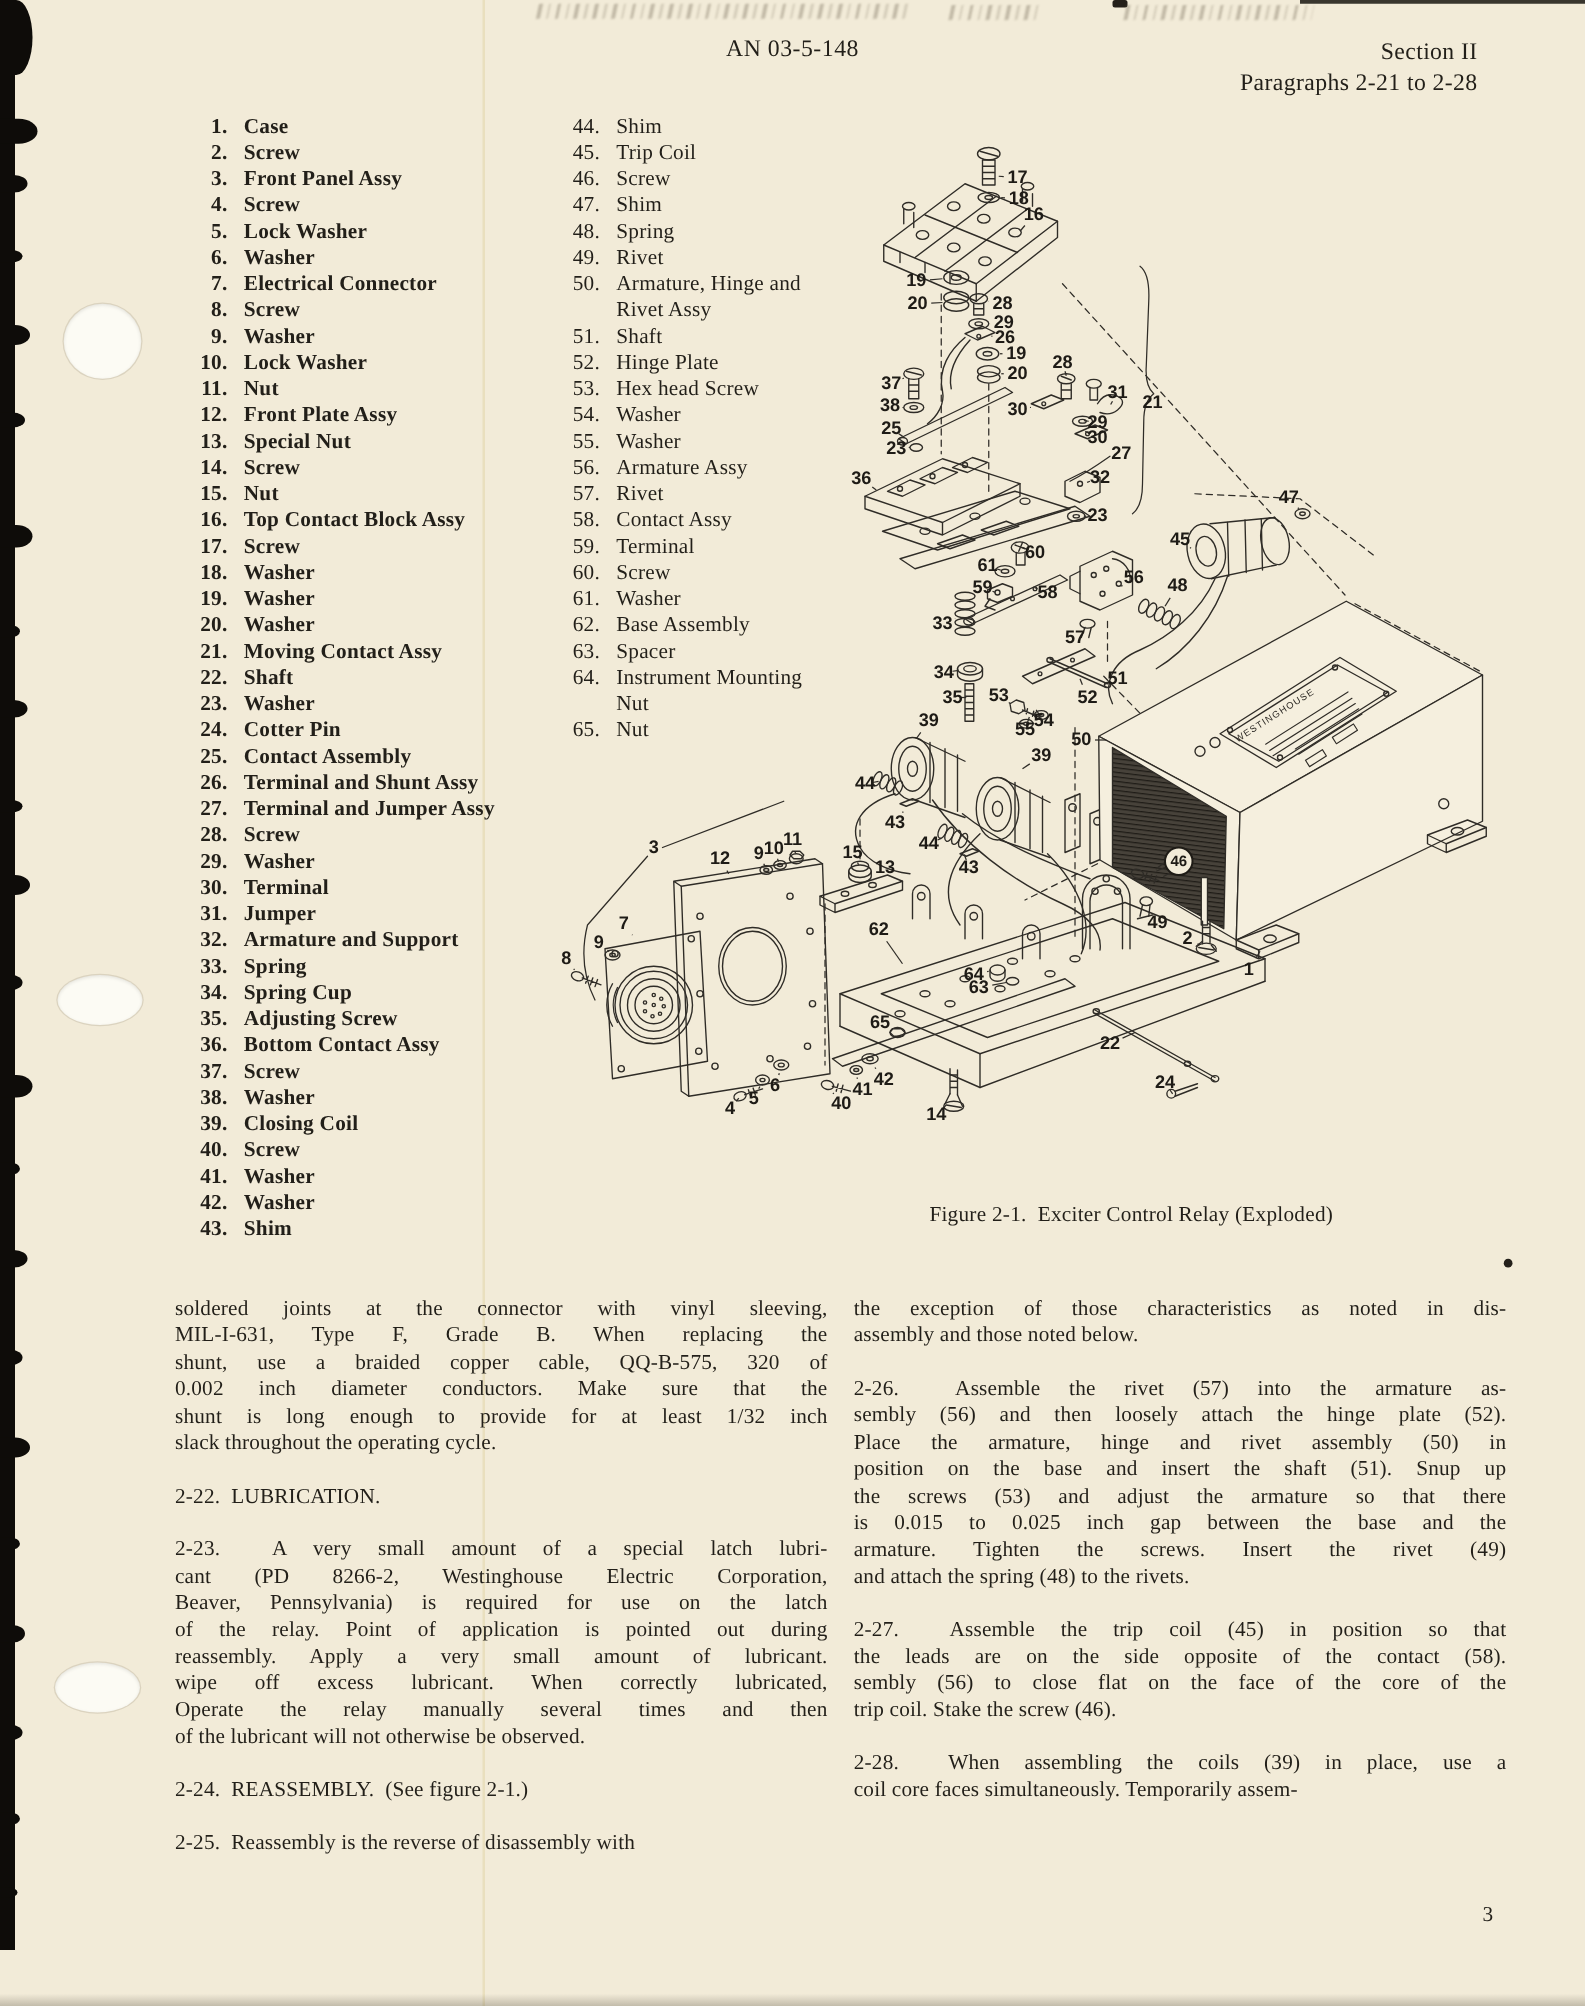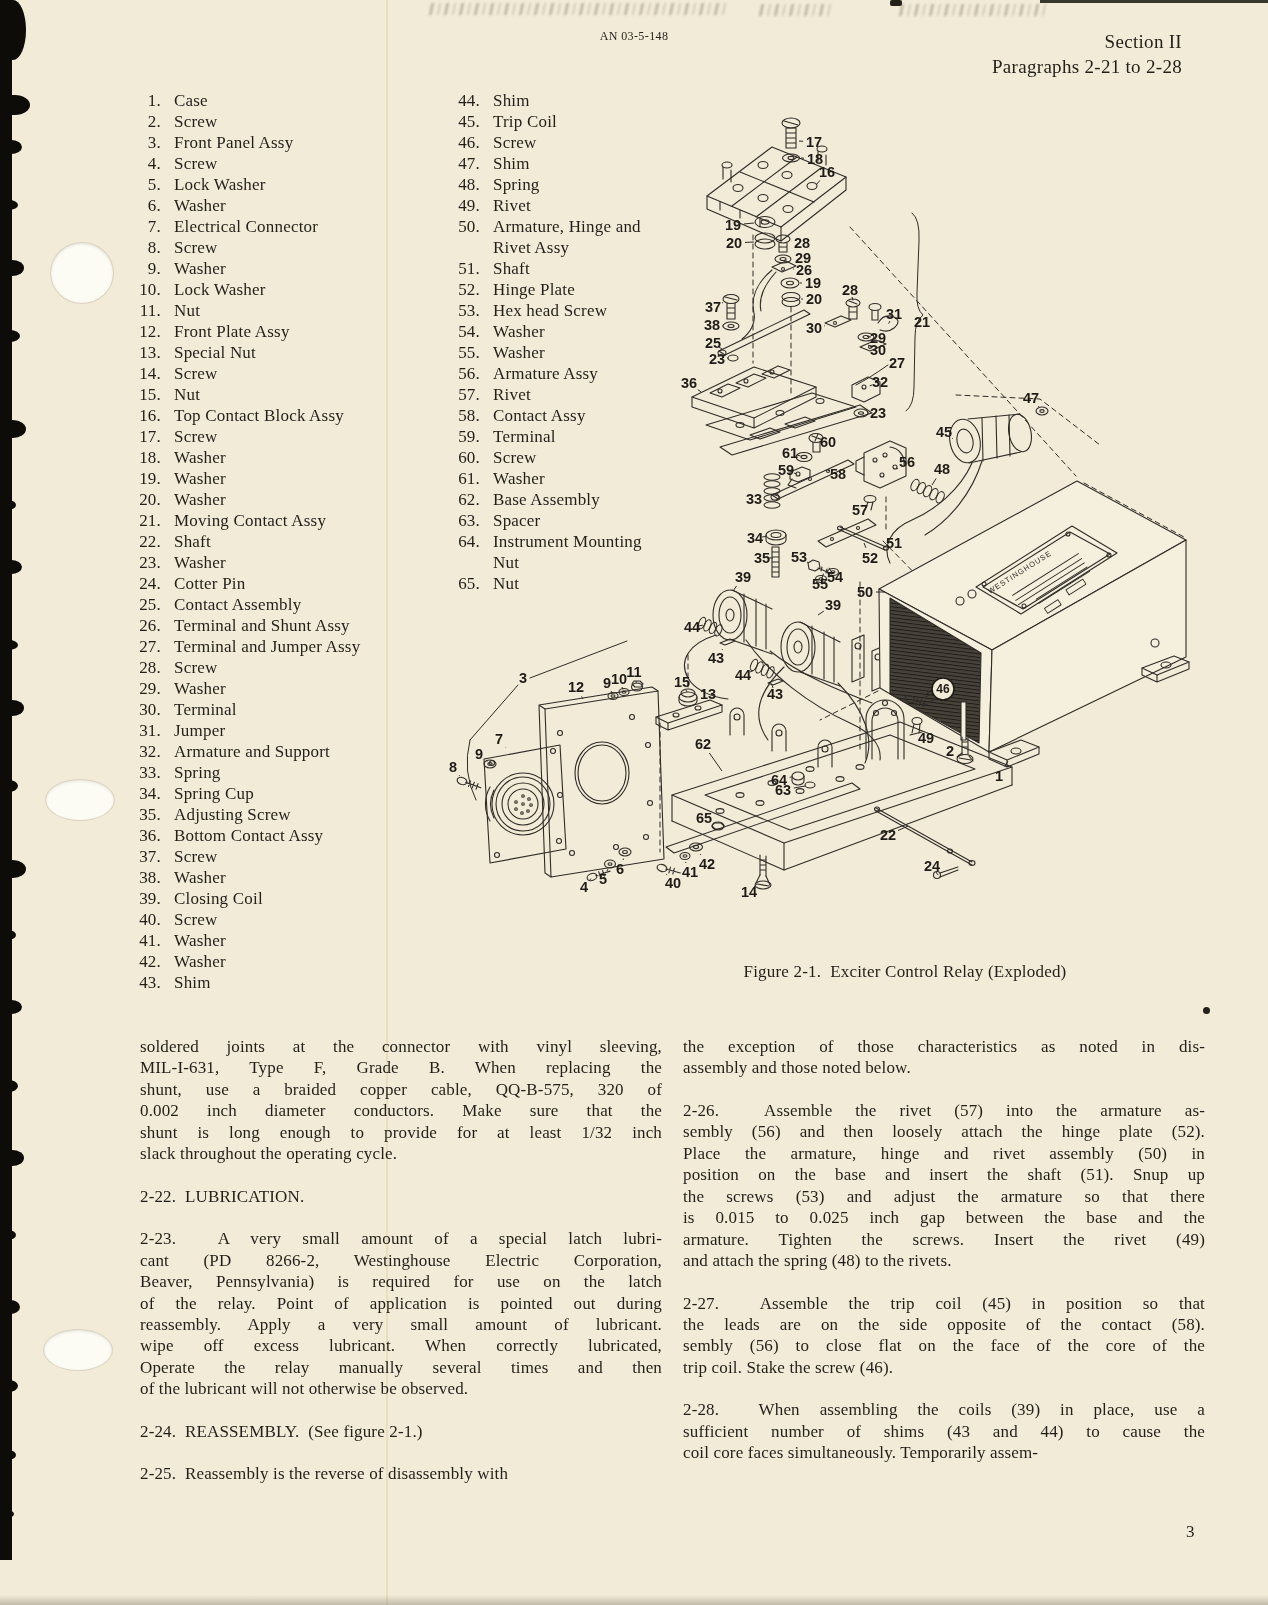--- a/index.html
+++ b/index.html
@@ -10,25 +10,25 @@
   .tear{position:absolute;background:#0e0c09;border-radius:0 60% 60% 0;}
   .crease{position:absolute;left:386px;top:0;width:2px;height:1605px;background:#e6dcb8;opacity:.8;}
   .topline{position:absolute;left:1040px;top:0;width:228px;height:3px;background:#191611;opacity:.85;}
   .speck{position:absolute;background:#24201a;border-radius:50%;}
   .stamp{position:absolute;height:12px;opacity:.45;filter:blur(1px);transform:skewX(-12deg);
          background:repeating-linear-gradient(90deg, rgba(110,100,80,.8) 0 3px, transparent 3px 8px, rgba(110,100,80,.5) 8px 10px, transparent 10px 15px);}
   .botshade{position:absolute;left:0;bottom:0;width:100%;height:10px;background:linear-gradient(to top, rgba(70,62,50,.28), rgba(70,62,50,0));}
   .hole{position:absolute;background:#fcfbf4;border-radius:50%;
         box-shadow:inset 0 1px 3px rgba(0,0,0,.10), 0 0 0 1px rgba(100,88,64,.16);}
   
-  .hdr-center{position:absolute;left:0;right:0;top:29px;text-align:center;font-size:12px;letter-spacing:.4px;}
+  .hdr-center{position:absolute;left:0;right:0;top:29px;text-align:center;font-size:19px;letter-spacing:.4px;}
   .hdr-right{position:absolute;right:86px;top:29px;text-align:right;font-size:19px;line-height:25px;letter-spacing:.3px;}
   
   .plist{position:absolute;top:90px;font-size:17px;line-height:21px;letter-spacing:.2px;}
-  .plist.c1{left:113px;}
+  .plist.c1{left:134px;font-weight:bold;}
   .plist.c2{left:432px;}
   .pitem{white-space:nowrap;}
   .pn{display:inline-block;width:48px;text-align:right;margin-right:13px;}
   .pitem.cont{padding-left:61px;}
   
   #diagram{position:absolute;left:420px;top:95px;pointer-events:none;}
   .caption{position:absolute;left:660px;top:962px;width:490px;text-align:center;font-size:17px;letter-spacing:.2px;}
   
   .col{position:absolute;top:1036px;width:522px;font-size:17px;line-height:21.45px;letter-spacing:.15px;}
   .col.leftc{left:140px;}
@@ -779,19 +779,18 @@
         <div class="bl last">and attach the spring (48) to the rivets.</div>
       </div>
       <div class="para p">
         <div class="bl">2-27.&nbsp; Assemble the trip coil (45) in position so that</div>
         <div class="bl">the leads are on the side opposite of the contact (58).</div>
         <div class="bl">sembly (56) to close flat on the face of the core of the</div>
         <div class="bl last">trip coil.  Stake the screw (46).</div>
       </div>
       <div class="para p">
         <div class="bl">2-28.&nbsp; When assembling the coils (39) in place, use a</div>
-        <div class="bl">sufficient number of shims (43 and 44) to cause the</div>
         <div class="bl last">coil core faces simultaneously.  Temporarily assem-</div>
       </div>
     </div>
 
   <div class="pageno">3</div>
 </div>
 
 </body></html>

